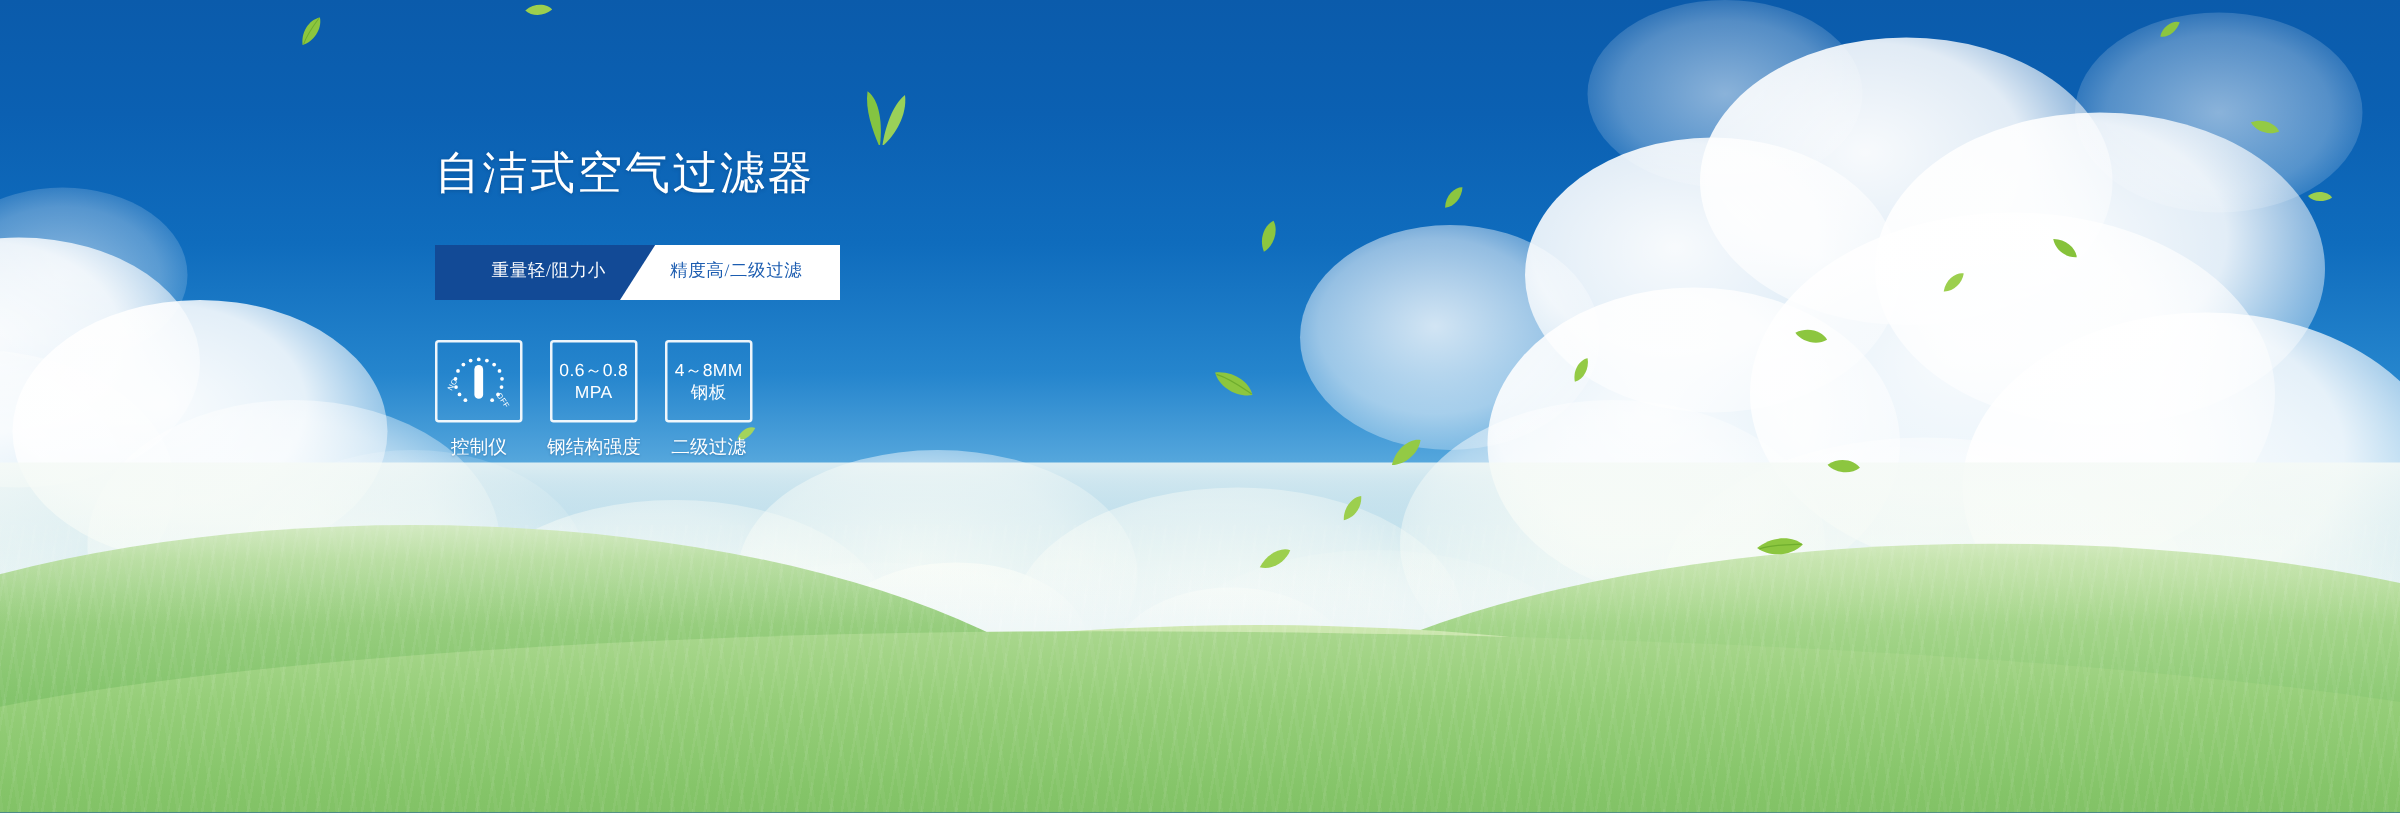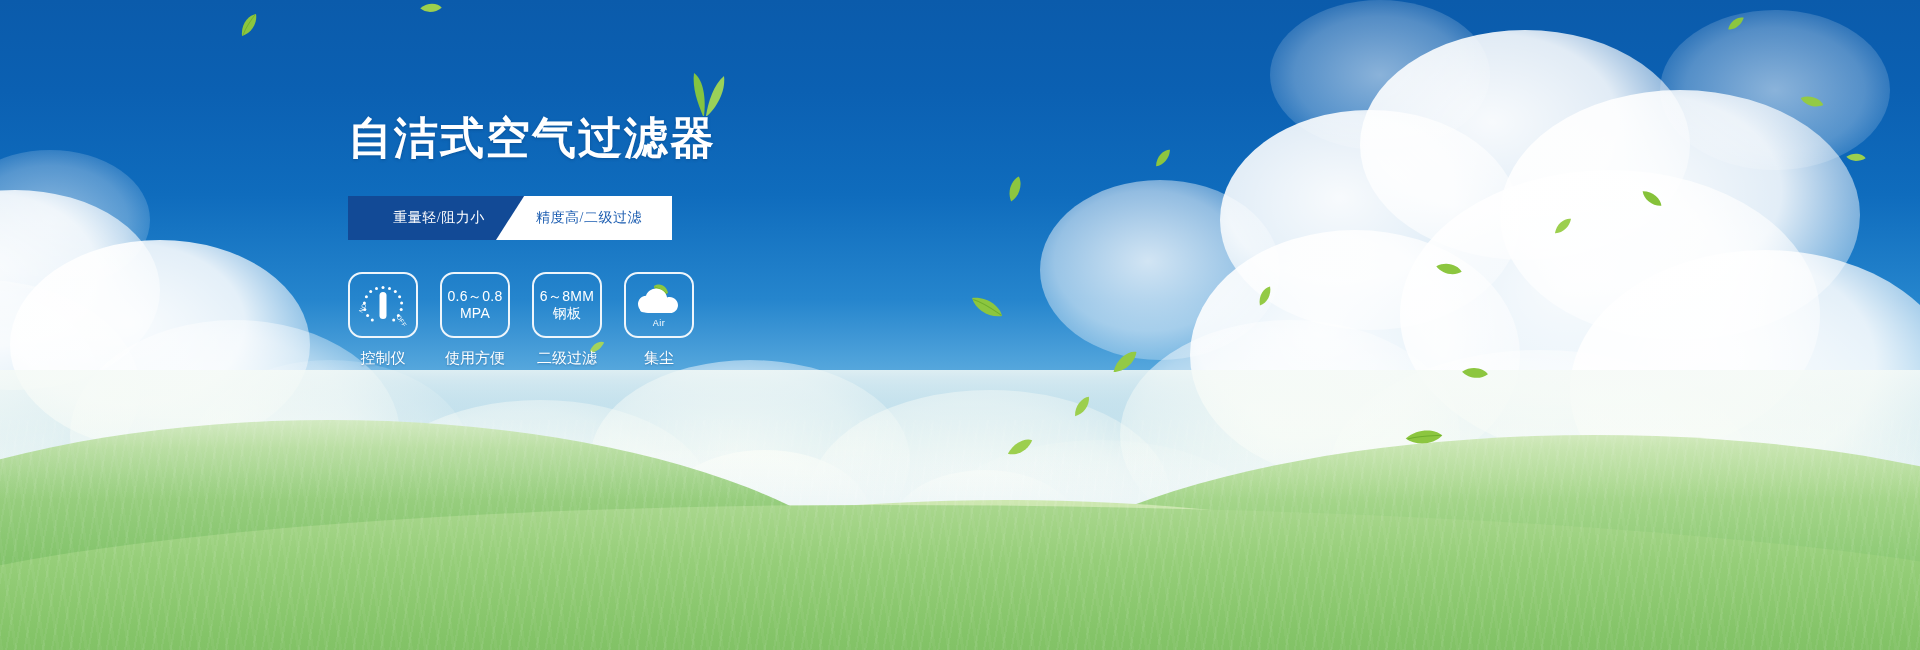--- a/index.html
+++ b/index.html
@@ -142,25 +142,25 @@
     left: 348px;
     top: 108px;
     width: 620px;
   }
 
   #title-row {
     position: relative;
     height: 66px;
   }
   #page-title {
-    font-size: 44px;
+    font-size: 36px;
     line-height: 60px;
     letter-spacing: 2px;
     color: #ffffff;
-    font-weight: 700;
+    font-weight: 400;
     white-space: nowrap;
     text-shadow: 0 1px 3px rgba(4,48,98,0.35);
   }
   #title-sprout {
     position: absolute;
     left: 330px;
     top: -38px;
   }
 
   
@@ -207,21 +207,21 @@
   .feature {
     width: 70px;
     display: flex;
     flex-direction: column;
     align-items: center;
   }
   .feature-box {
     width: 70px;
     height: 66px;
     border: 2px solid rgba(255,255,255,0.92);
-    border-radius: 14px;
+    border-radius: 3px;
     display: flex;
     align-items: center;
     justify-content: center;
     box-sizing: border-box;
     position: relative;
   }
   .feature-text {
     color: #ffffff;
     font-size: 14px;
     line-height: 17px;
@@ -451,43 +451,28 @@
           <span class="dial-cap" id="dial-off">OFF</span>
         </div>
         <div class="feature-caption">控制仪</div>
       </div>
 
       <div class="feature">
         <div class="feature-box">
           <span class="feature-text">0.6～0.8
 MPA</span>
         </div>
-        <div class="feature-caption">使用方便</div>
+        <div class="feature-caption">钢结构强度</div>
       </div>
 
 
       <div class="feature">
         <div class="feature-box">
-          <span class="feature-text">6～8MM
+          <span class="feature-text">4～8MM
 钢板</span>
         </div>
         <div class="feature-caption">二级过滤</div>
       </div>
 
-      <div class="feature">
-        <div class="feature-box">
-          <span class="feature-icon" style="margin-bottom:8px;">
-            <svg width="50" height="36" viewBox="0 0 50 36">
-              <path d="M20 3 C27 -1 33 4 34 10 C31 12 27 12 24 9 C21 7 20 5 20 3 Z" fill="#8cc63f"></path>
-              <path d="M21 4 C26 6 31 9 33 11" stroke="#6fae2e" stroke-width="0.9" fill="none"></path>
-              <path d="M14 30 C8 30 4 26 4 21 C4 16.5 7.5 13 12 12.7 C13.5 8.5 17.5 5.6 22.2 5.6 C27.6 5.6 32.1 9.4 33.1 14.4 C33.9 14.1 34.8 14 35.7 14 C40.3 14 44 17.7 44 22.2 C44 26.6 40.5 30 36 30 Z" fill="#ffffff"></path>
-              <circle cx="10" cy="19.5" r="4.6" fill="#ffffff"></circle>
-              <circle cx="9.4" cy="25.6" r="3.6" fill="#ffffff"></circle>
-            </svg>
-          </span>
-          <span id="air-cap">Air</span>
-        </div>
-        <div class="feature-caption">集尘</div>
-      </div>
 
     </div>
   </div>
 </div>
 
 </body></html>

